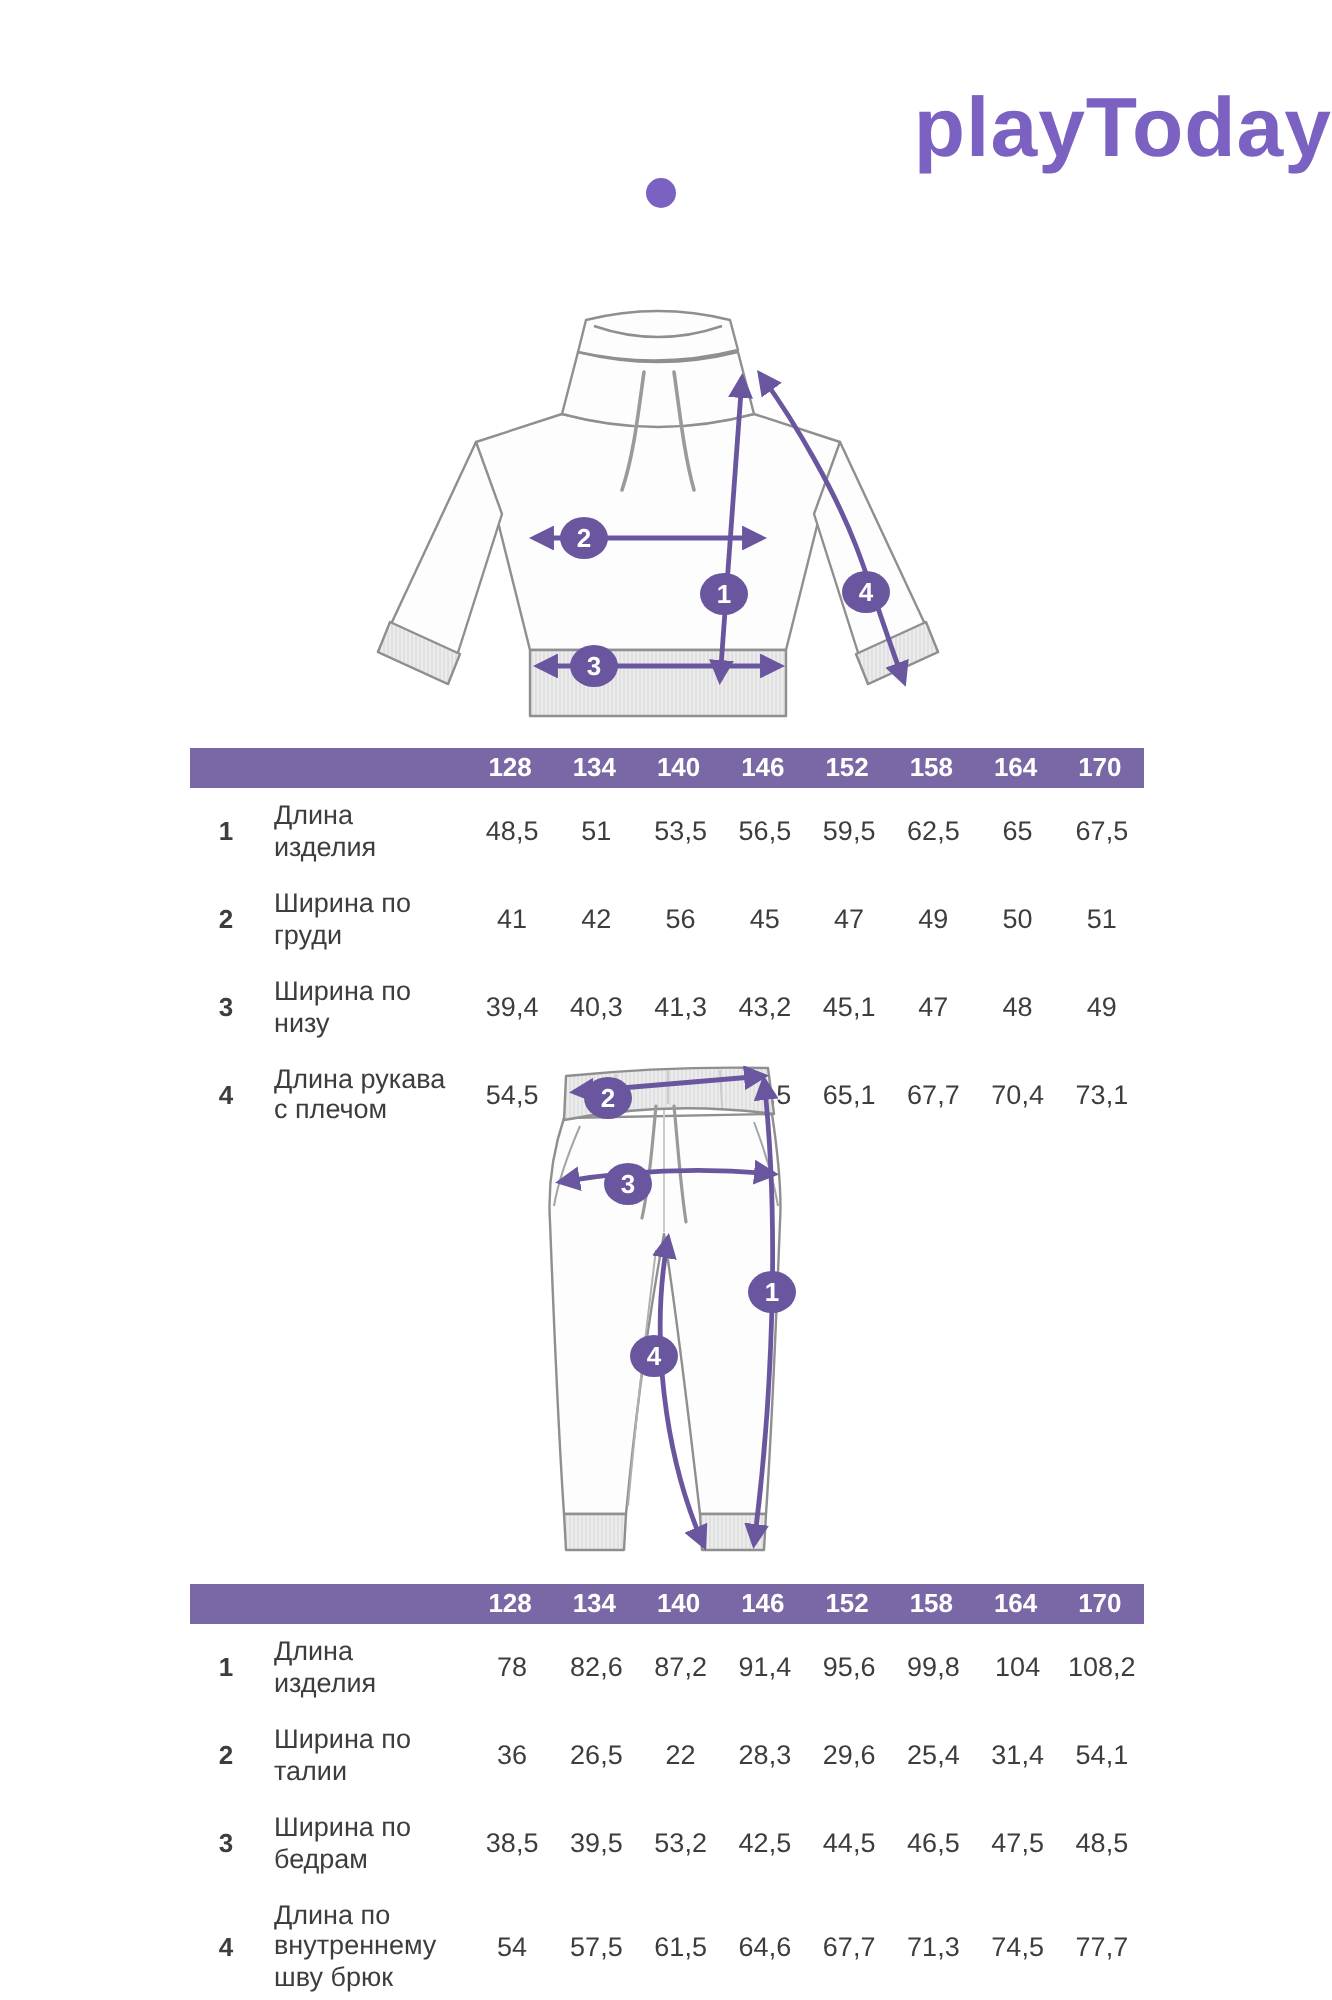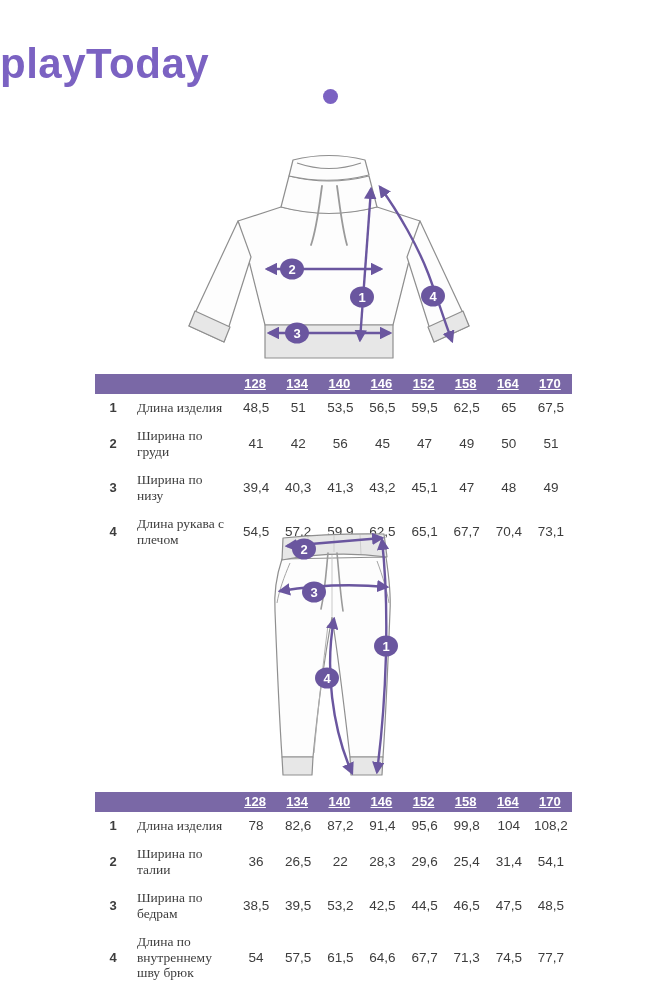--- a/index.html
+++ b/index.html
@@ -3,21 +3,21 @@
 <meta charset="utf-8">
 <style>
   * { margin:0; padding:0; box-sizing:border-box; }
   html,body { background:#ffffff; }
   .page {
     position:relative; width:666px; height:1000px; margin:0 auto;
     background:#ffffff; overflow:hidden;
     font-family:"Liberation Sans", sans-serif; color:#3d3d3d;
   }
   
-  .logo-wrap { position:absolute; top:40px; left:0; width:100%; text-align:left; }
+  .logo-wrap { position:absolute; top:40px; left:0; width:100%; text-align:right; }
   .logo-text {
     font-size:42px; font-weight:bold; letter-spacing:0.5px;
     color:#7b62c2;
   }
   .logo-dot {
     position:absolute; top:49px; left:323px;
     width:15px; height:15px; border-radius:50%; background:#7b62c2;
   }
   
   .diagram { position:absolute; }
@@ -32,25 +32,24 @@
     position:absolute; left:95px; width:477px;
     border-collapse:collapse; table-layout:fixed;
     font-size:13.5px; color:#3d3d3d;
   }
   .size-table.t1 { top:374px; }
   .size-table.t2 { top:792px; }
   .size-table thead th {
     background:#7a68a6; color:#ffffff; font-weight:bold;
     font-size:13px; height:19px; padding:0 2px 1px 0; text-align:center;
     line-height:19px;
-    text-decoration:underline;
   }
   .size-table td { vertical-align:middle; padding:6px 0; }
   .size-table td.num  { font-weight:bold; text-align:center; font-size:13px; }
-  .size-table td.label{ text-align:left; padding-left:6px; padding-right:4px; line-height:1.18;font-family:Liberation Serif, serif; }
+  .size-table td.label{ text-align:left; padding-left:6px; padding-right:4px; line-height:1.18; }
   .size-table td.val  { text-align:center; }
 </style>
 </head>
 <body>
 
 <div class="page">
 
   <div class="logo-wrap">
     <span class="logo-text">playToday</span>
     <span class="logo-dot"></span>

